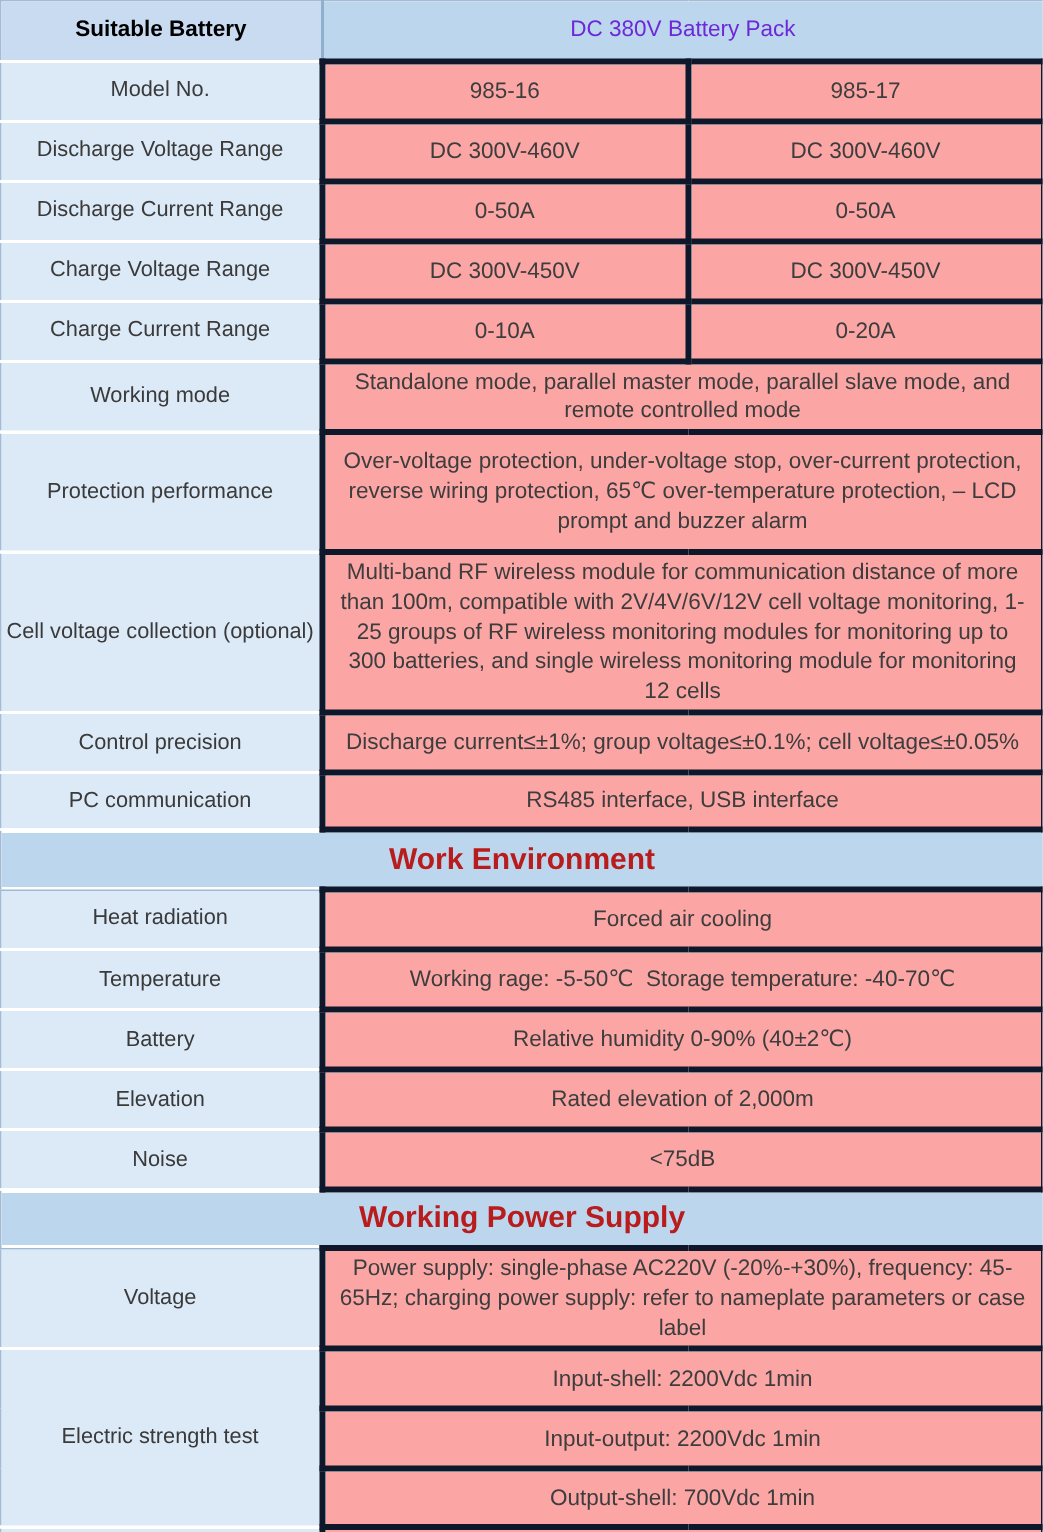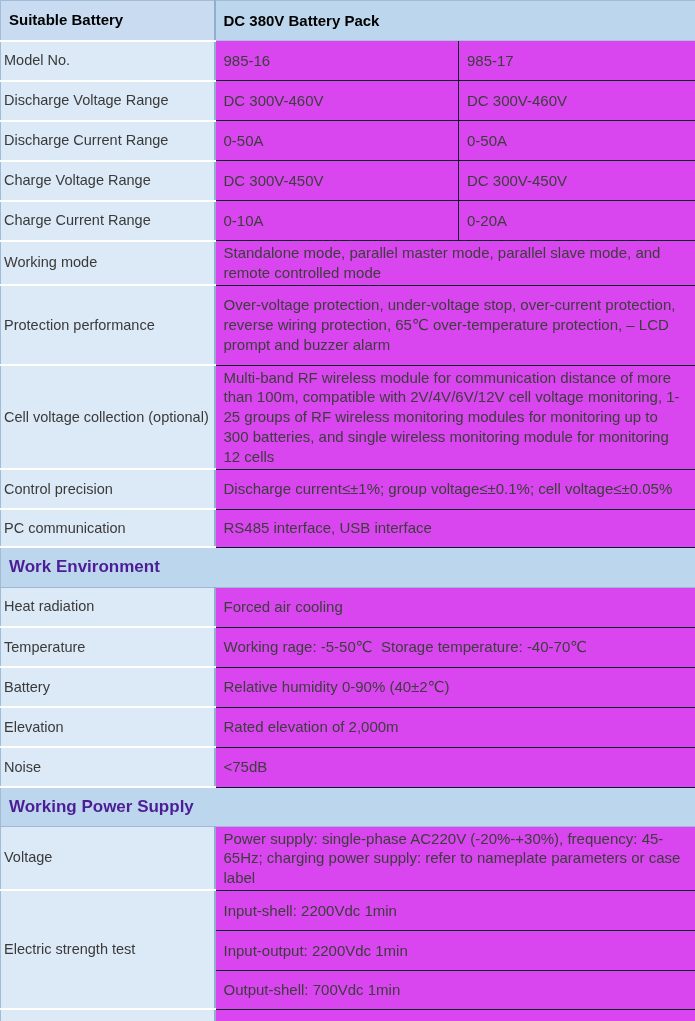--- a/index.html
+++ b/index.html
@@ -10,61 +10,62 @@
     color: #3d3d3d;
   }
   table.spec {
     width: 695px;
     border-collapse: collapse;
     table-layout: fixed;
     border: 1px solid #a3bcd6;
   }
   td {
     vertical-align: middle;
+    text-align: center;
     font-size: 15px;
     line-height: 1.32;
     padding: 2px 8px;
     overflow: hidden;
     word-wrap: break-word;
   }
   td.lbl {
     background: #dce9f7;
     border-bottom: 2px solid #ffffff;
     border-right: 2px solid #90aecd;
     font-size: 14.5px;
     padding: 2px 3px;
     color: #3a3a3a;
   }
   td.val {
-    background: #d946ef;
-    border: 1px solid #0f172a;
+    background: #fca5a5;
+    border: 4px solid #0f172a;
   }
   td.sub {
     border-left: 1.5px solid #9cb8d5;
   }
   td.hdr-left {
     background: #c8dbf0;
     font-weight: bold;
     color: #000000;
     font-size: 15px;
     border-bottom: 2px solid #ffffff;
     border-right: 2px solid #90aecd;
   }
   td.hdr-main {
     background: #bcd6ed;
-    font-weight: bold;
-    color: #000000;
+    font-weight: normal;
+    color: #6d28d9;
     font-size: 15px;
     border-bottom: 1px solid #a9c2dc;
   }
   td.section {
     background: #bcd6ed;
     font-weight: bold;
-    color: #4c1d95;
-    font-size: 17px;
+    color: #b91c1c;
+    font-size: 20px;
     border-top: 1px solid #9fb9d4;
     border-bottom: 1px solid #9fb9d4;
   }
 </style>
 </head>
 <body>
 
 <table class="spec">
   <colgroup>
     <col style="width:214px">

